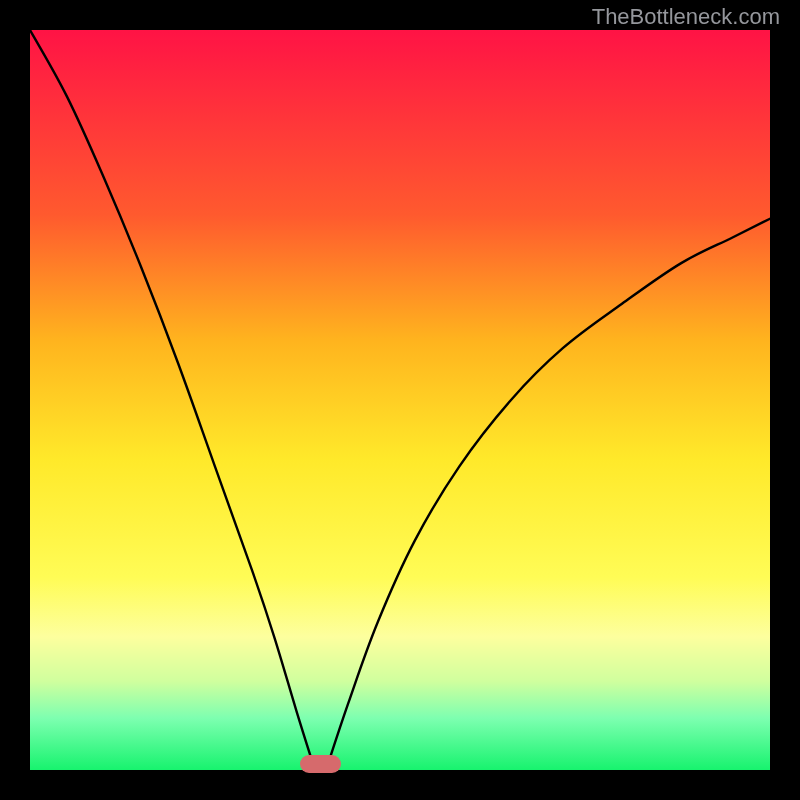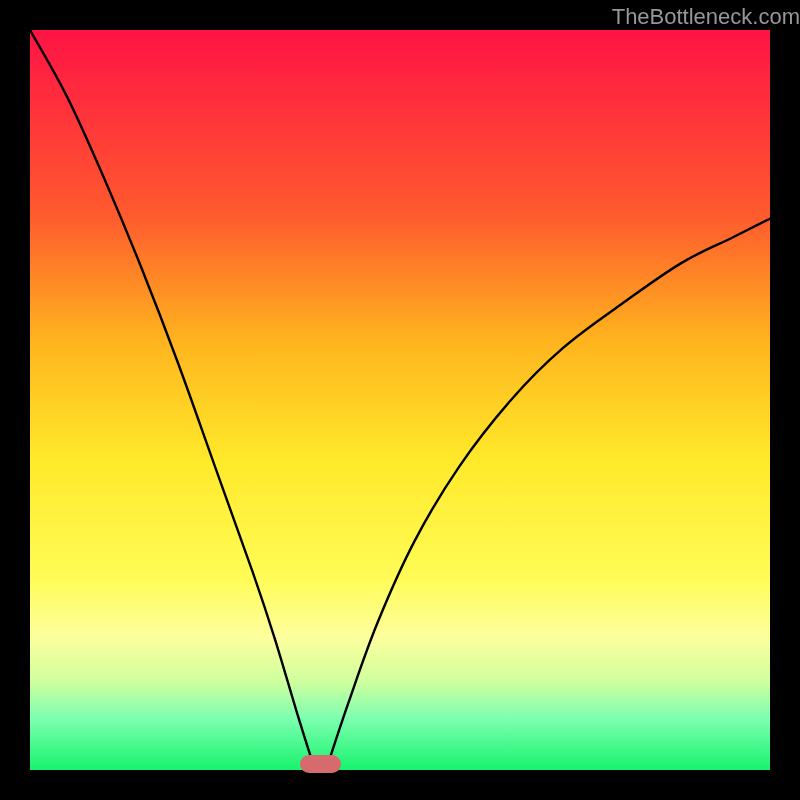--- a/index.html
+++ b/index.html
@@ -52,21 +52,21 @@
   }
   #marker {
     position: absolute;
     height: 18px;
     border-radius: 9px;
     background: #d66a6c;
   }
   #watermark {
     position: absolute;
     top: 4px;
-    right: 0;
+    right: 20px;
     color: #95979c;
     font-size: 22px;
     font-weight: 500;
     user-select: none;
   }
 </style>
 </head>
 <body>
 
 <div id="wrap">

